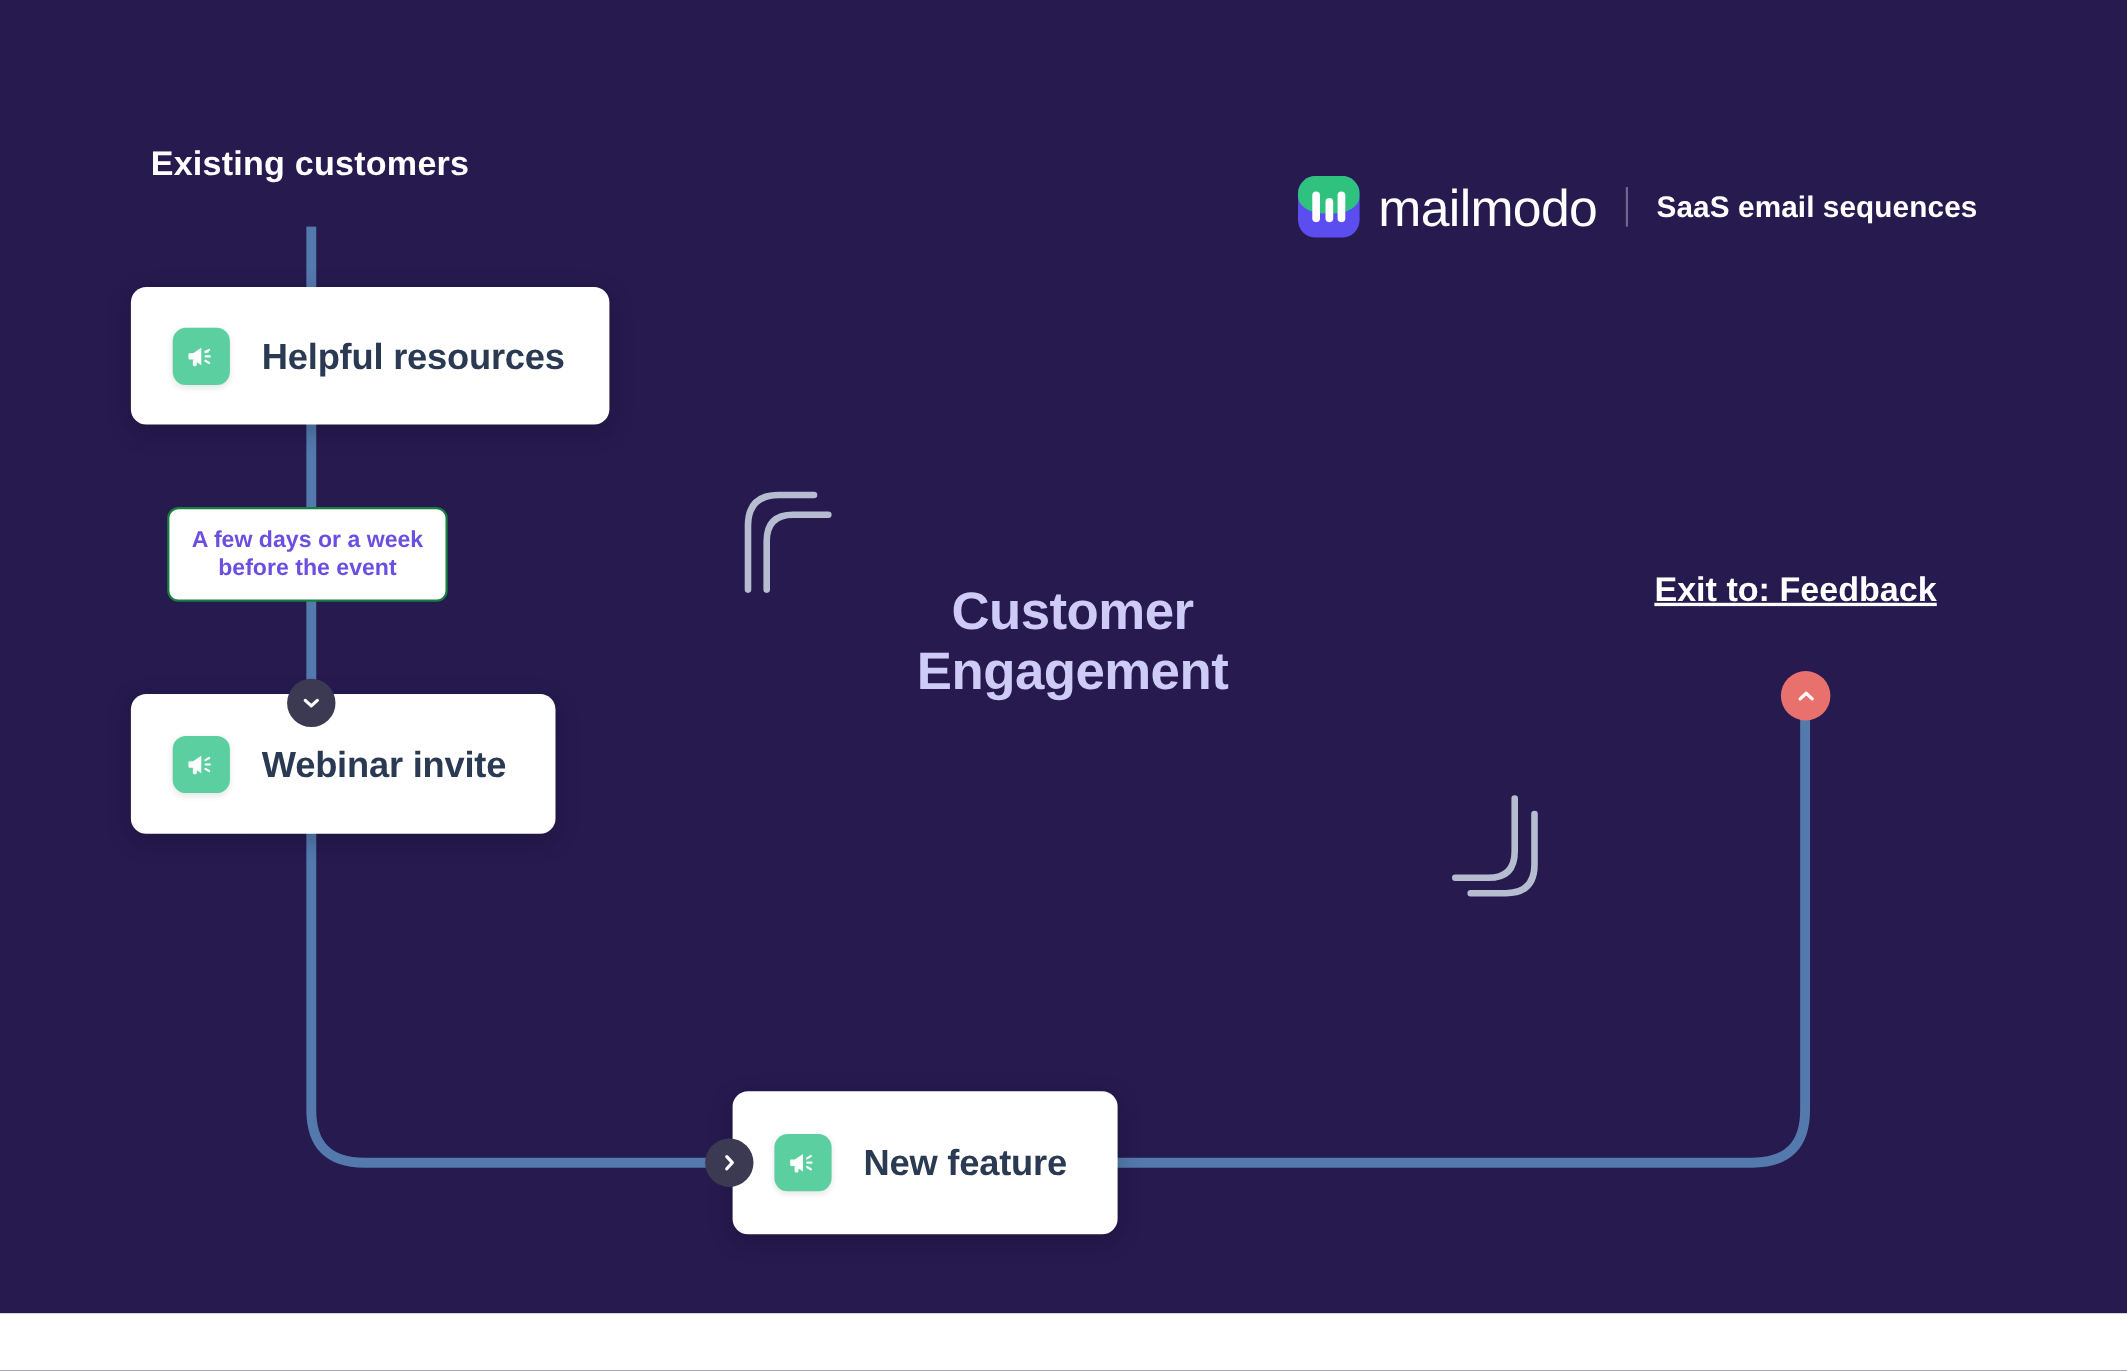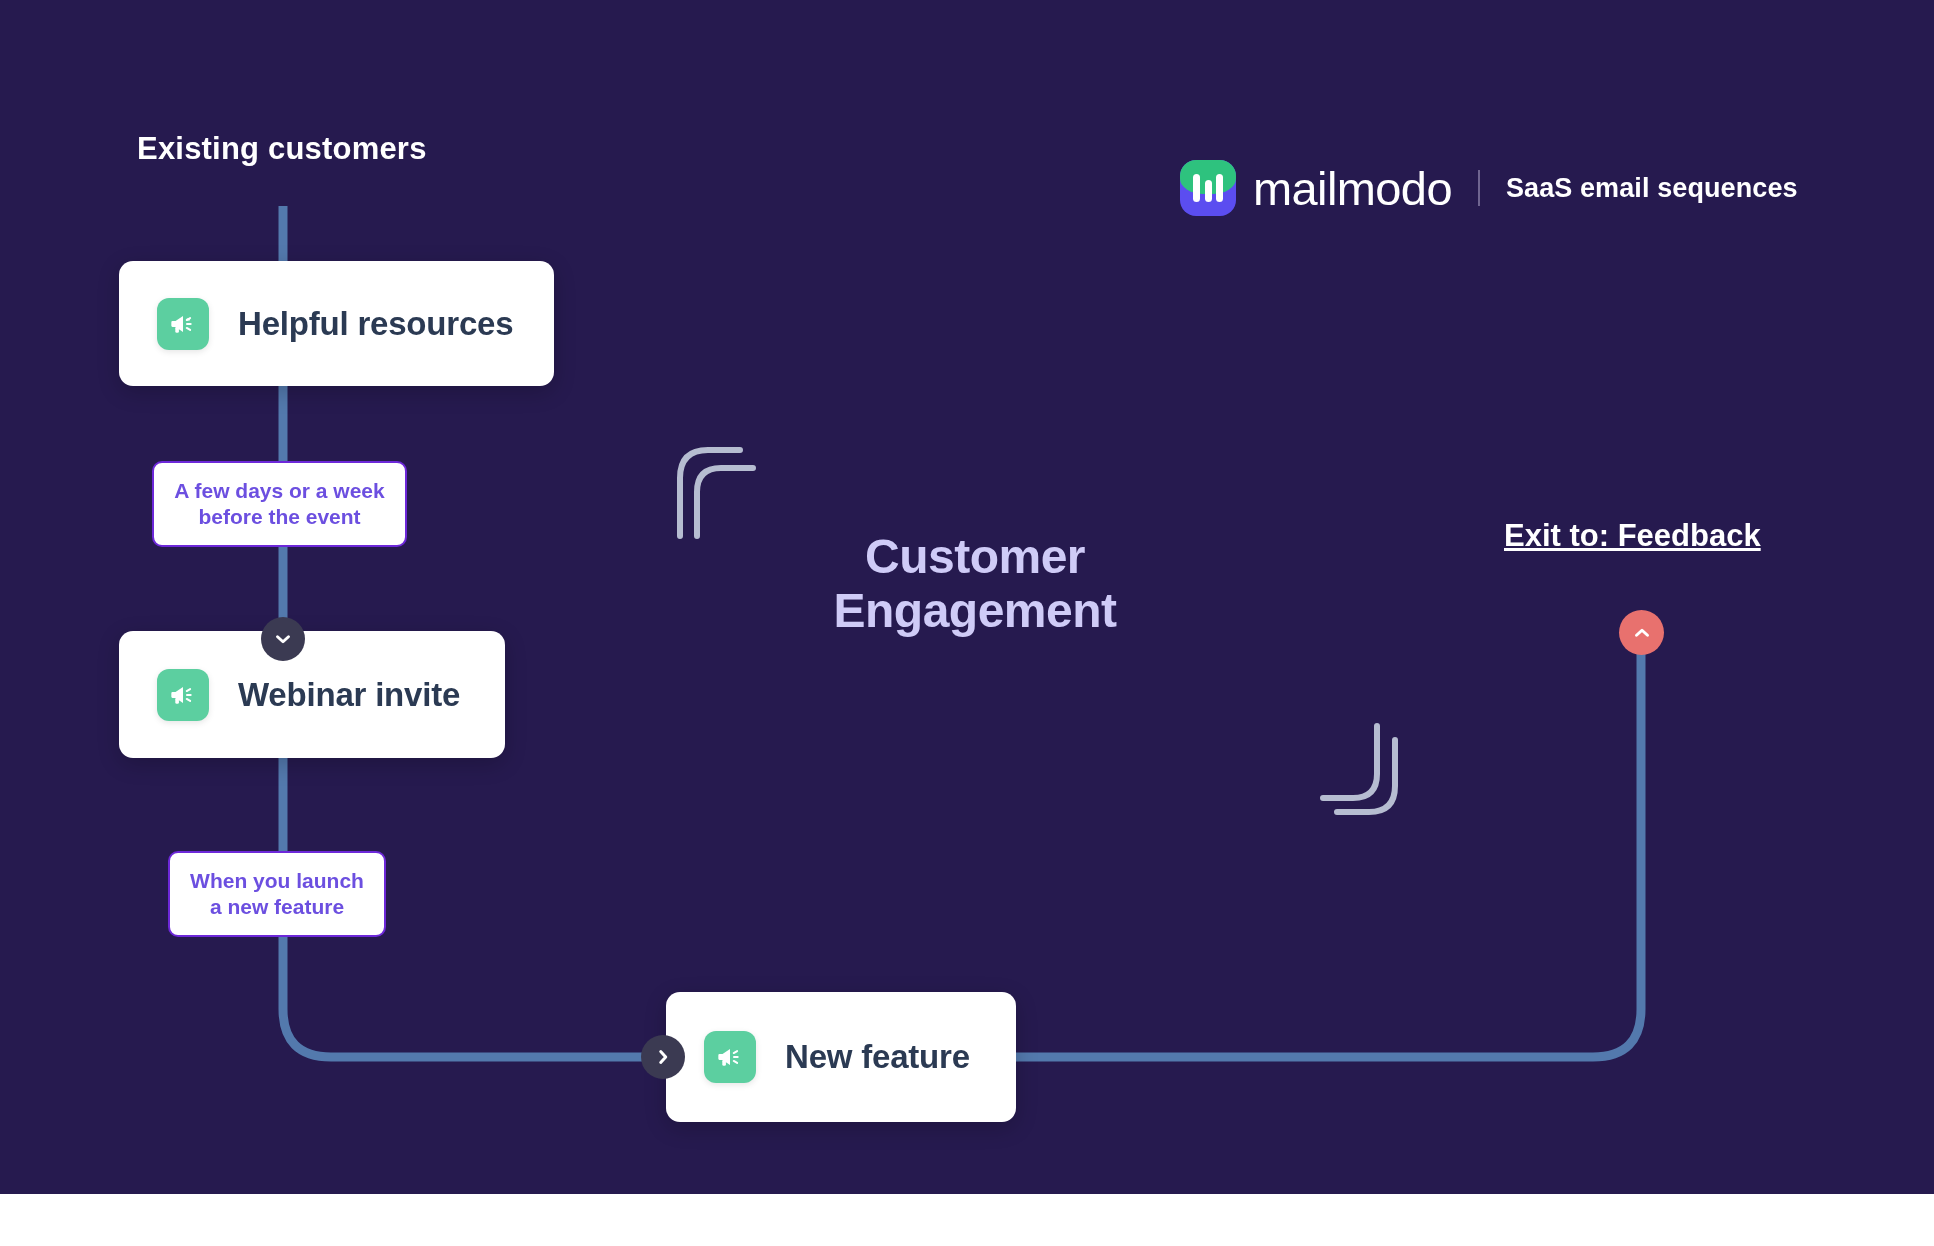--- a/index.html
+++ b/index.html
@@ -155,21 +155,21 @@
   }
 
   #card-helpful-resources { left: 119px; top: 261px; width: 435px; height: 125px; }
   #card-webinar-invite    { left: 119px; top: 631px; width: 386px; height: 127px; }
   #card-new-feature       { left: 666px; top: 992px; width: 350px; height: 130px; }
 
   
   .delay-badge {
     position: absolute;
     background: #ffffff;
-    border: 2px solid #6d28d9;
+    border: 2px solid #15803d;
     border-radius: 10px;
     color: #6c4fe0;
     font-size: 21px;
     font-weight: 700;
     line-height: 1.25;
     text-align: center;
     display: flex;
     align-items: center;
     justify-content: center;
     box-sizing: border-box;
@@ -290,22 +290,20 @@
         <line x1="15.4" y1="12" x2="18.6" y2="12" stroke="#ffffff" stroke-width="1.7" stroke-linecap="round"></line>
         <line x1="15.2" y1="8.6" x2="18.1" y2="6.9" stroke="#ffffff" stroke-width="1.7" stroke-linecap="round"></line>
         <line x1="15.2" y1="15.4" x2="18.1" y2="17.1" stroke="#ffffff" stroke-width="1.7" stroke-linecap="round"></line>
       </svg>
     </div>
     <div class="step-title">New feature</div>
   </div>
 
   <div class="delay-badge" id="badge-delay-1">A few days or a week
 before the event</div>
-  <div class="delay-badge" id="badge-delay-2">When you launch
-a new feature</div>
 
   <div class="node-btn" id="node-down-webinar">
     <svg width="22" height="22" viewBox="0 0 24 24" xmlns="http://www.w3.org/2000/svg">
       <path d="M6 9.5 L12 15 L18 9.5" fill="none" stroke="#ffffff" stroke-width="3.2" stroke-linecap="round" stroke-linejoin="round"></path>
     </svg>
   </div>
 
   <div class="node-btn" id="node-right-new-feature">
     <svg width="22" height="22" viewBox="0 0 24 24" xmlns="http://www.w3.org/2000/svg">
       <path d="M9.5 6 L15 12 L9.5 18" fill="none" stroke="#ffffff" stroke-width="3.2" stroke-linecap="round" stroke-linejoin="round"></path>

